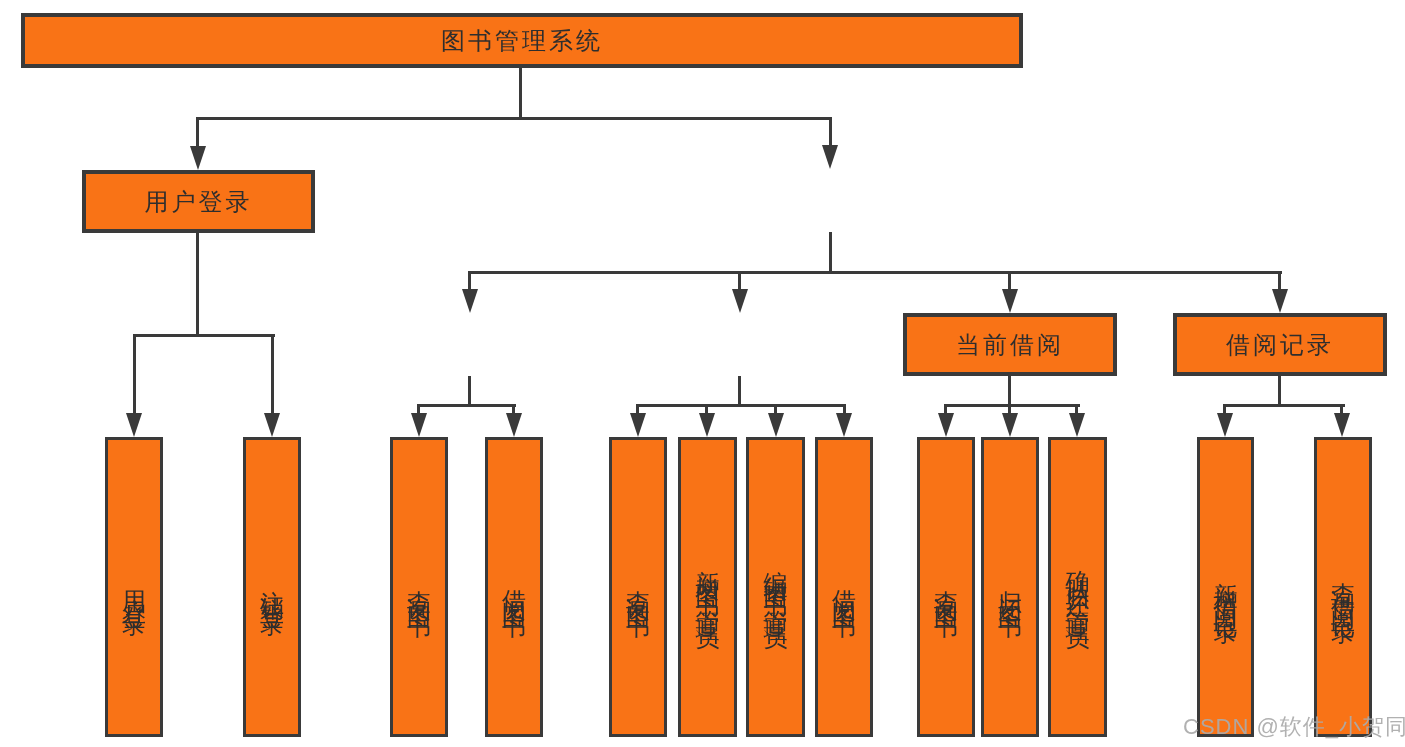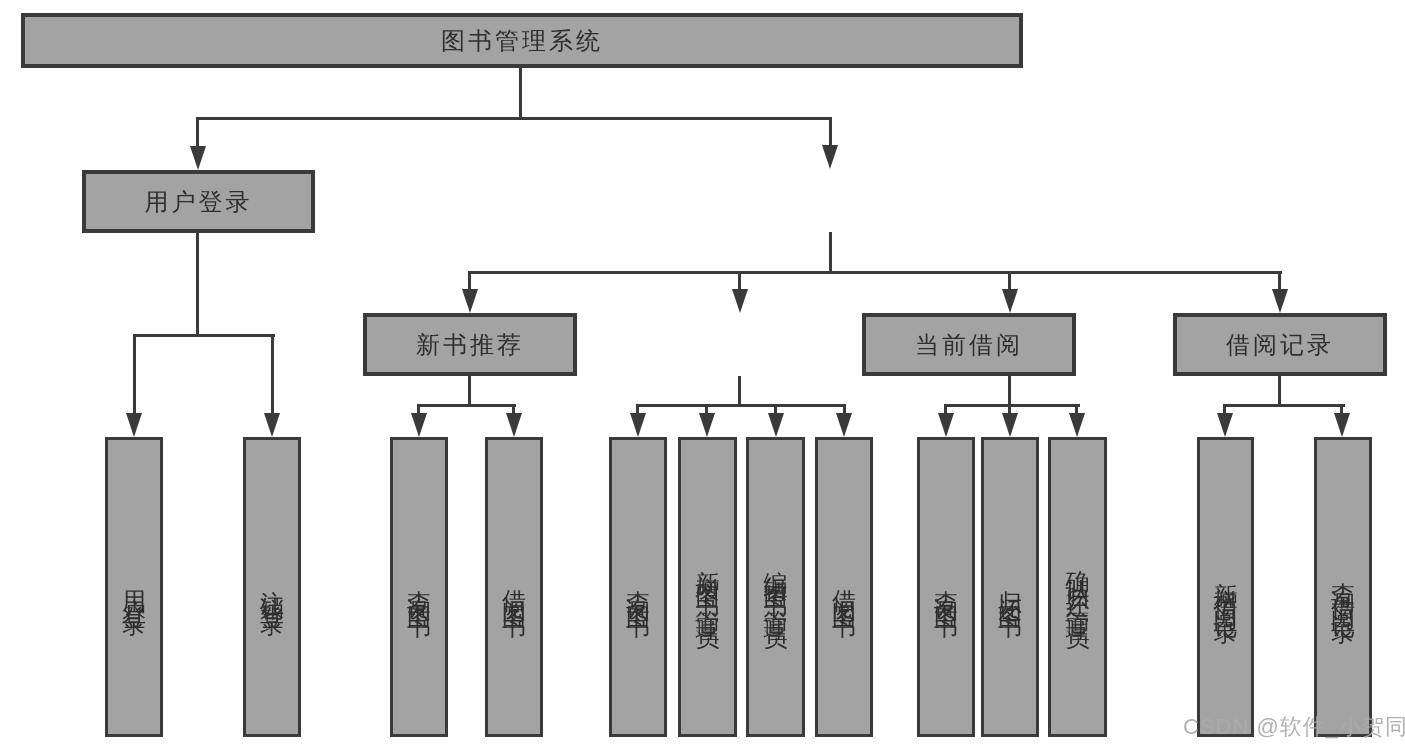--- a/index.html
+++ b/index.html
@@ -6,21 +6,21 @@
   #stage{
     position:relative;
     width:1405px;height:747px;
     background:#ffffff;
     font-family:"Liberation Sans", sans-serif;
     overflow:hidden;
   }
   .box{
     position:absolute;
     box-sizing:border-box;
-    background:#a3a3a3;
+    background:#f97316;
     border:4px solid #3a3a3a;
     display:flex;align-items:center;justify-content:center;
     color:#2e2e2e;
     z-index:2;
   }
   .box.hz{font-size:24px;letter-spacing:3px;}
   .box.leaf{border-width:3px;}
   .leaf .vtxt{
     writing-mode:vertical-rl;
     text-orientation:mixed;
@@ -57,24 +57,21 @@
 <div id="stage">
 
   <div class="box hz" style="left:21px;top:13px;width:1002px;height:55px;">
     <span>图书管理系统</span>
   </div>
 
   <div class="box hz" style="left:82px;top:170px;width:233px;height:63px;">
     <span>用户登录</span>
   </div>
 
-  <div class="box hz" style="left:363px;top:313px;width:214px;height:63px;">
-    <span>新书推荐</span>
-  </div>
-  <div class="box hz" style="left:862px;top:313px;width:214px;height:63px;">
+  <div class="box hz" style="left:903px;top:313px;width:214px;height:63px;">
     <span>当前借阅</span>
   </div>
   <div class="box hz" style="left:1173px;top:313px;width:214px;height:63px;">
     <span>借阅记录</span>
   </div>
 
   <div class="box leaf" style="left:105px;top:437px;width:58px;height:300px;">
     <span class="vtxt">用户登录</span>
   </div>
   <div class="box leaf" style="left:243px;top:437px;width:58px;height:300px;">

